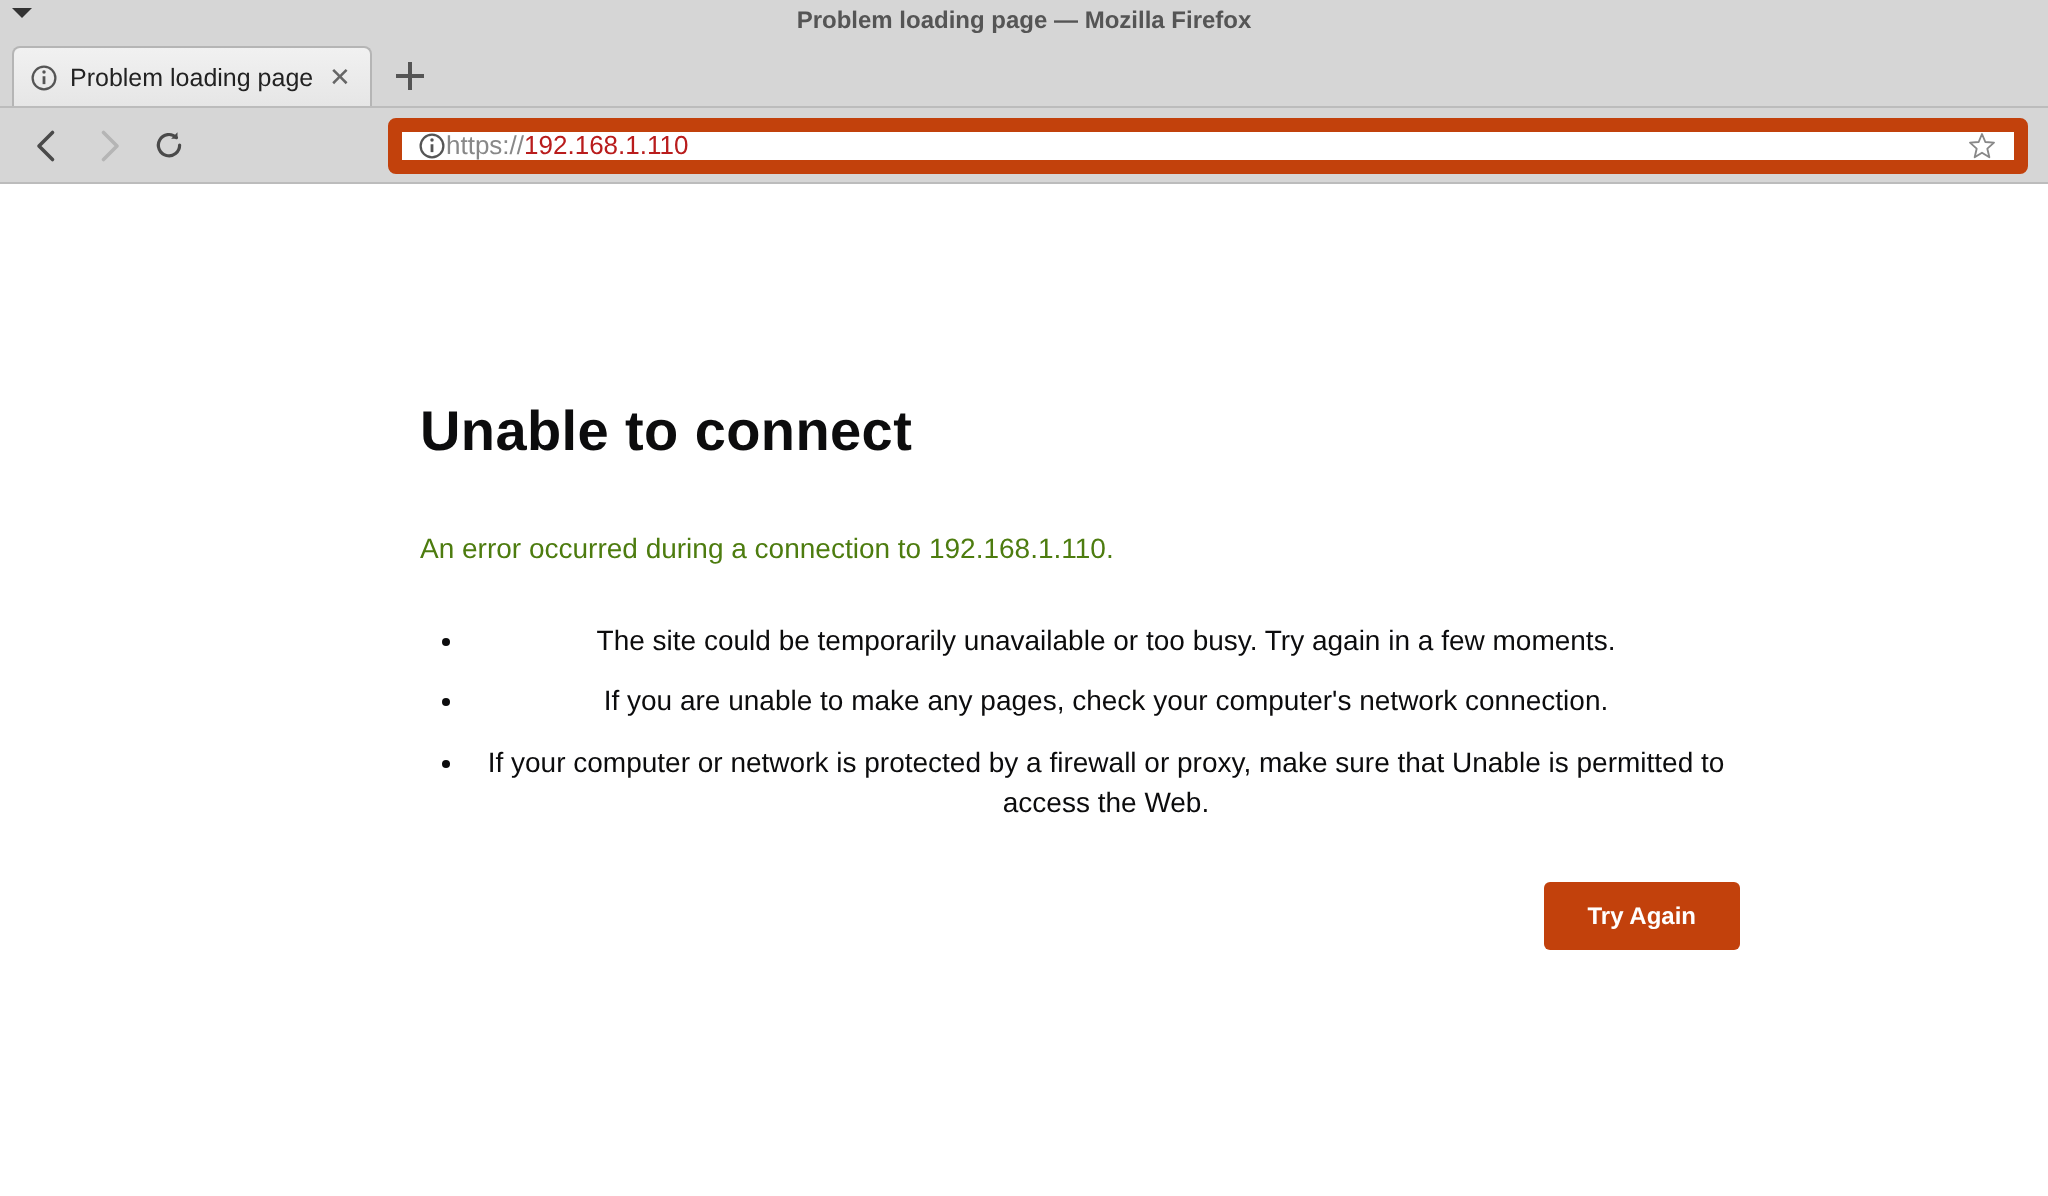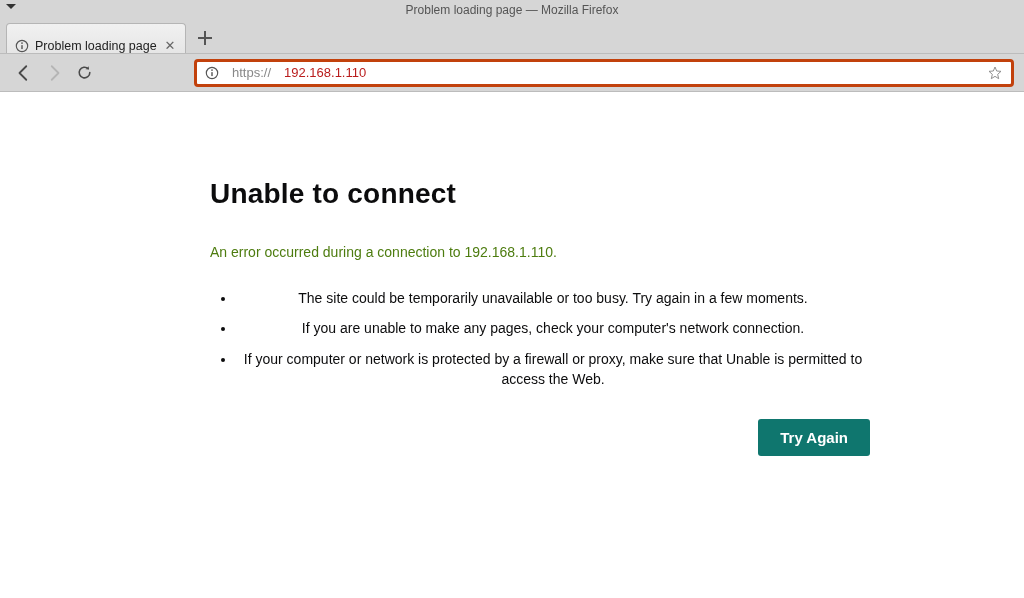--- a/index.html
+++ b/index.html
@@ -1,45 +1,45 @@
 <!DOCTYPE html>
 <html><head>
 <meta charset="utf-8">
 <style>
   * { box-sizing: border-box; margin: 0; padding: 0; }
   html, body { width: 1024px; height: 598px; font-family: "Segoe UI", Arial, sans-serif; overflow: hidden; background: #fff; }
 
   .titlebar { height: 20px; background: #d6d6d6; display: flex; align-items: center; position: relative; }
   .titlebar .dropdown { position: absolute; left: 6px; top: 4px; }
-  .titlebar .title { flex: 1; text-align: center; color: #555; font-size: 12px; font-weight: 400; }
+  .titlebar .title { flex: 1; text-align: center; color: #555; font-size: 12px; font-weight: 700; }
 
   .tabstrip { height: 34px; background: #d6d6d6; display: flex; align-items: flex-end; padding-left: 6px; border-bottom: 1px solid #bcbcbc; }
-  .tab { height: 30px; width: 180px; display: flex; align-items: flex-end; padding: 0 8px; border: 1px solid #b5b5b5; border-bottom: none; border-top-left-radius: 4px; border-top-right-radius: 4px;
+  .tab { height: 30px; width: 180px; display: flex; align-items: center; padding: 0 8px; border: 1px solid #b5b5b5; border-bottom: none; border-top-left-radius: 4px; border-top-right-radius: 4px;
          background: linear-gradient(#f1f1f1, #e6e6e6); font-size: 12.5px; color: #222; gap: 6px; }
   .tab .label { flex: 1; white-space: nowrap; overflow: hidden; text-overflow: ellipsis; }
   .tab .close { color: #666; font-size: 13px; width: 14px; text-align: center; }
   .newtab { width: 30px; height: 30px; display: flex; align-items: center; justify-content: center; color: #555; font-size: 18px; margin-left: 4px; }
 
   .navbar { height: 38px; background: #d6d6d6; display: flex; align-items: center; padding: 0 10px 0 14px; gap: 10px; border-bottom: 1px solid #bcbcbc; }
   .nav-icon { width: 20px; height: 20px; display: flex; align-items: center; justify-content: center; color: #4a4a4a; }
   .nav-icon.disabled { color: #a0a0a0; }
 
-  .urlbar { flex: 1; height: 28px; margin-left: 90px; background: #fff; border: 3px solid #c2410c; border-radius: 4px; display: flex; align-items: center; padding: 0 8px; gap: 13px; }
+  .urlbar { flex: 1; height: 28px; margin-left: 90px; background: #fff; border: 7px solid #c2410c; border-radius: 4px; display: flex; align-items: center; padding: 0 8px; gap: 0; }
   .urlbar .proto { color: #888; font-size: 13px; }
   .urlbar .host { color: #b91c1c; font-size: 13px; flex: 1; }
   .urlbar .star { color: #888; }
 
-  .content { position: absolute; left: 0; right: 0; top: 92px; bottom: 0; background: #fff; padding-top: 86px; }
+  .content { position: absolute; left: 0; right: 0; top: 92px; bottom: 0; background: #fff; padding-top: 108px; }
   .error-box { width: 660px; margin-left: 210px; color: #0c0c0d; }
   .error-box h1 { font-size: 28px; font-weight: 600; margin-bottom: 34px; letter-spacing: 0.2px; }
   .error-box .desc { font-size: 14px; color: #4d7c0f; margin-bottom: 28px; }
   .error-box ul { list-style: disc; padding-left: 26px; font-size: 14px; line-height: 1.45; text-align: center; }
   .error-box ul li { margin-bottom: 10px; }
   .btn-row { display: flex; justify-content: flex-end; margin-top: 30px; }
-  .try-again { background: #0f766e; color: #fff; border: none; border-radius: 3px; padding: 10px 22px; font-size: 15px; font-weight: 600; cursor: pointer; }
+  .try-again { background: #c2410c; color: #fff; border: none; border-radius: 3px; padding: 10px 22px; font-size: 12px; font-weight: 600; cursor: pointer; }
 
   svg { display: block; }
 </style>
 </head>
 <body>
 
 <div class="titlebar">
   <span class="dropdown">
     <svg width="10" height="6" viewBox="0 0 10 6">
         <path d="M0 0 L5 5 L10 0 Z" fill="#333"></path>

